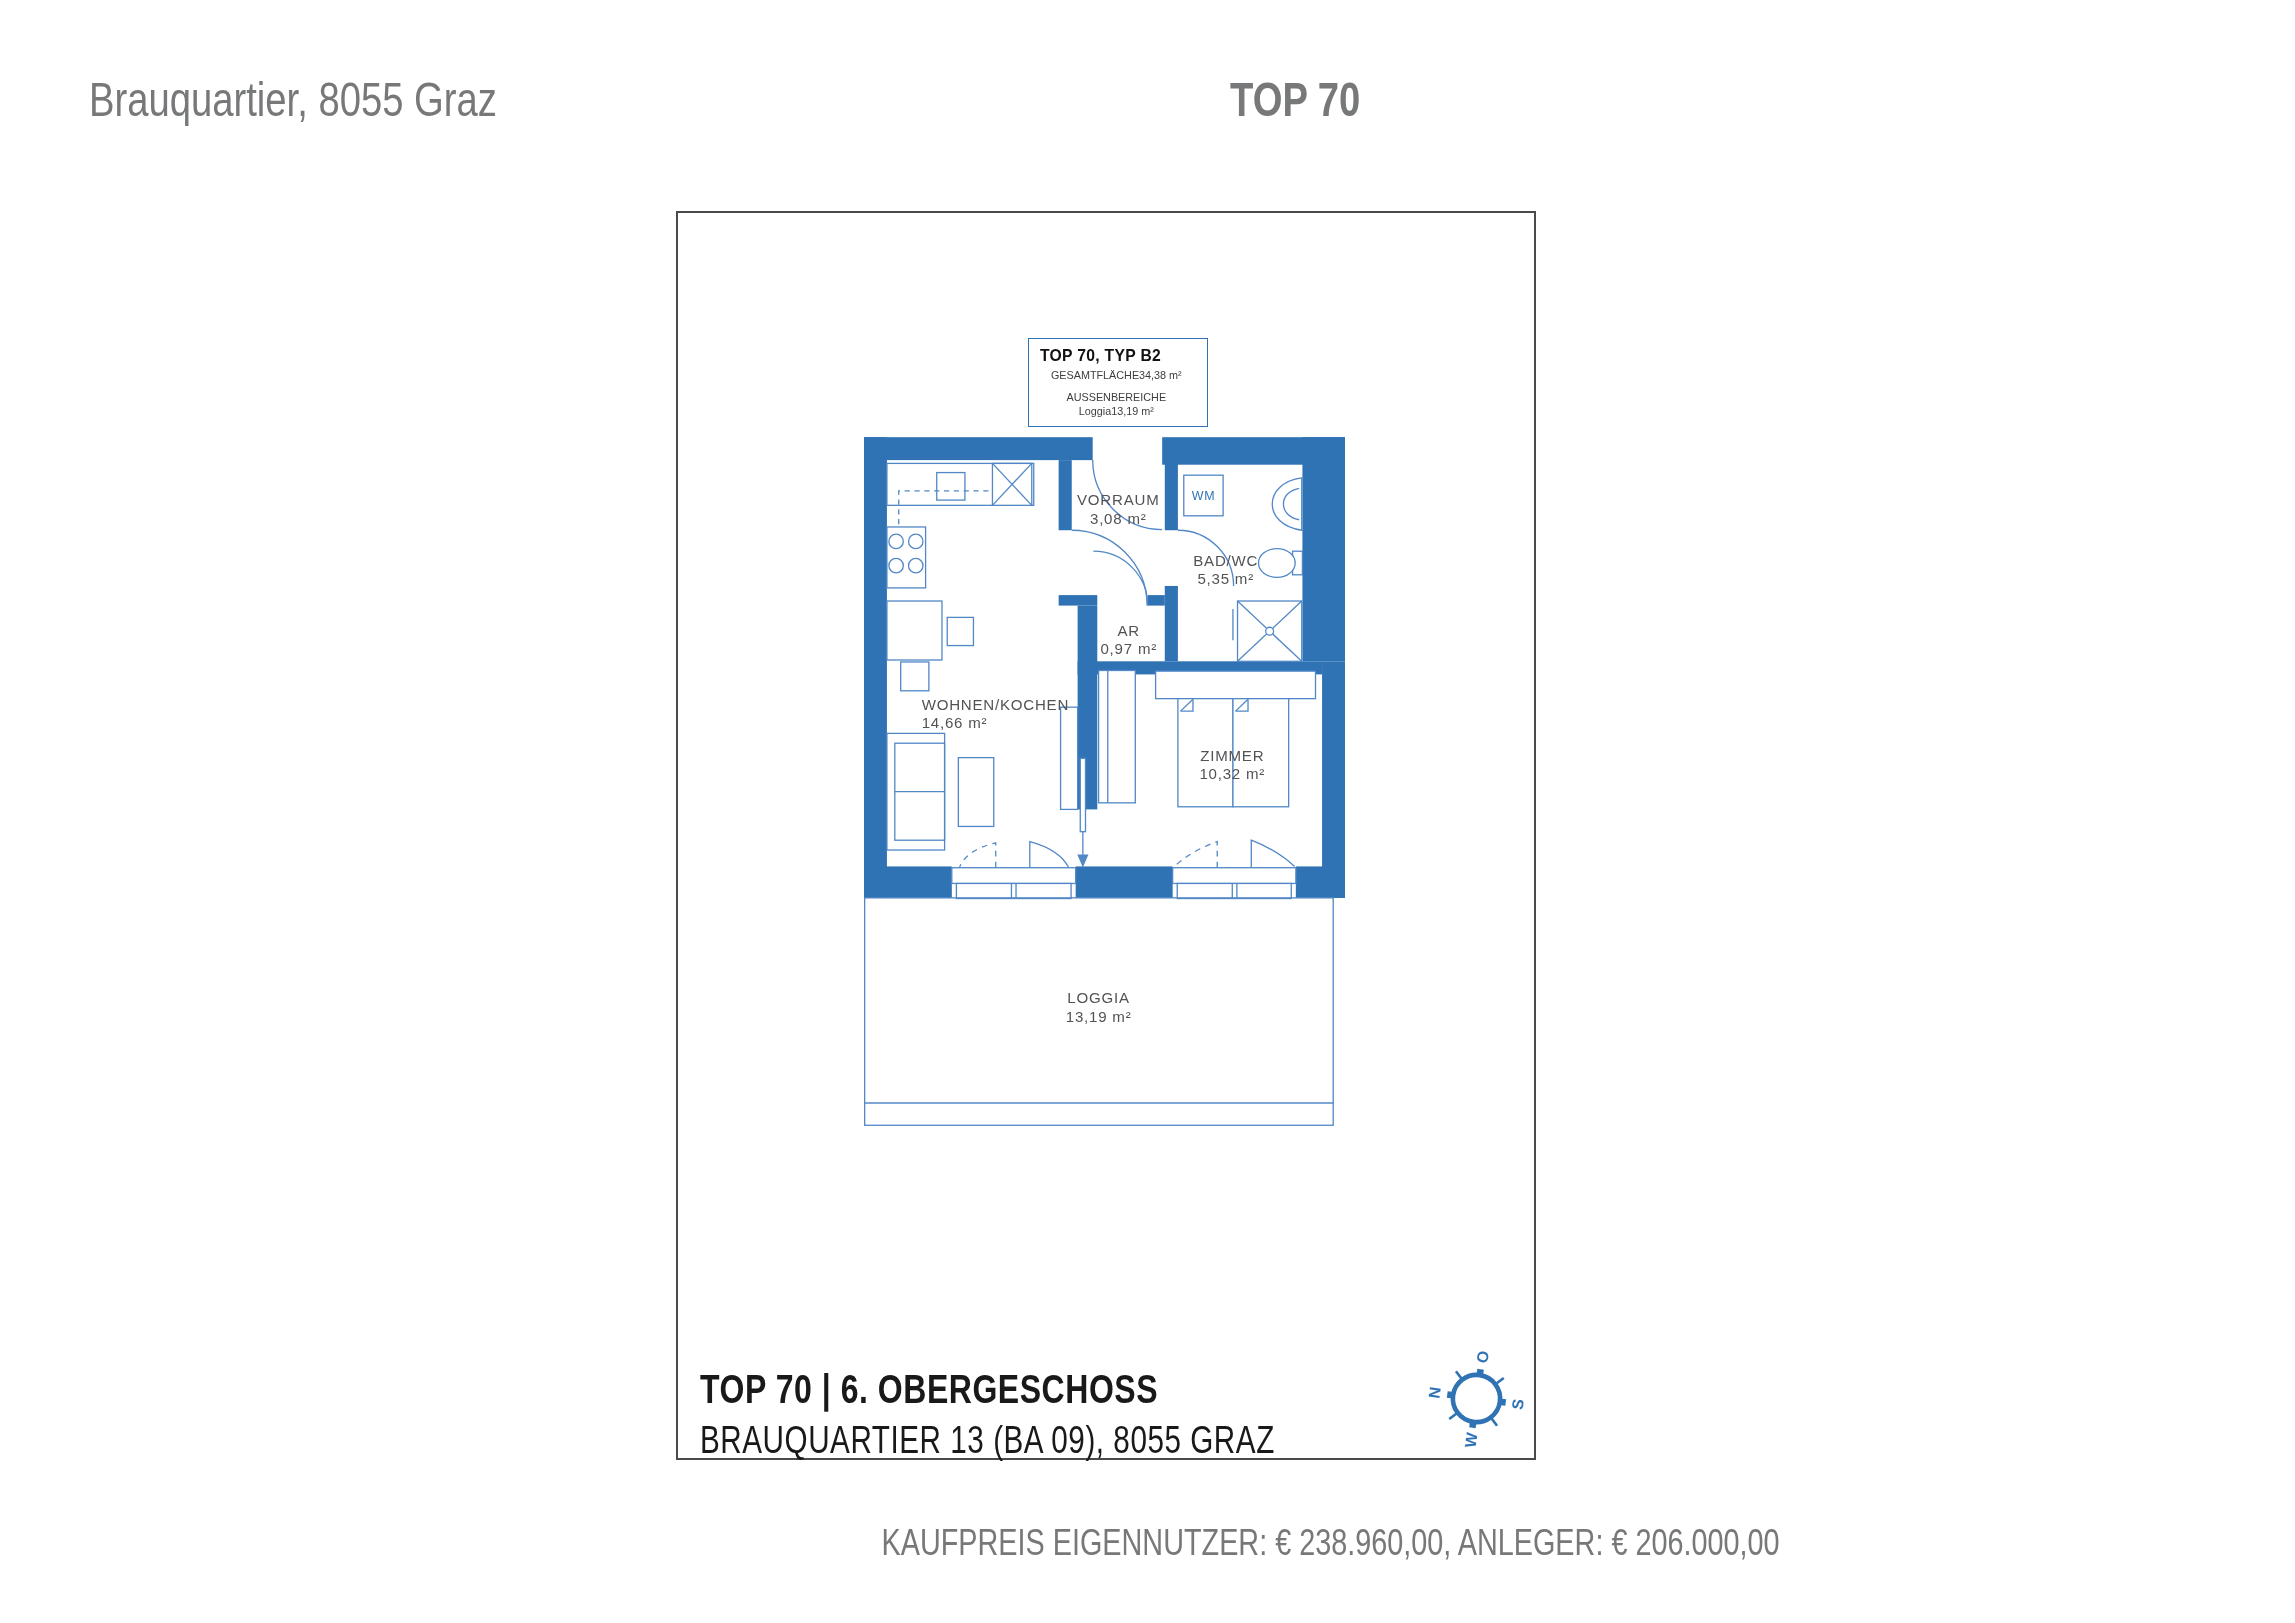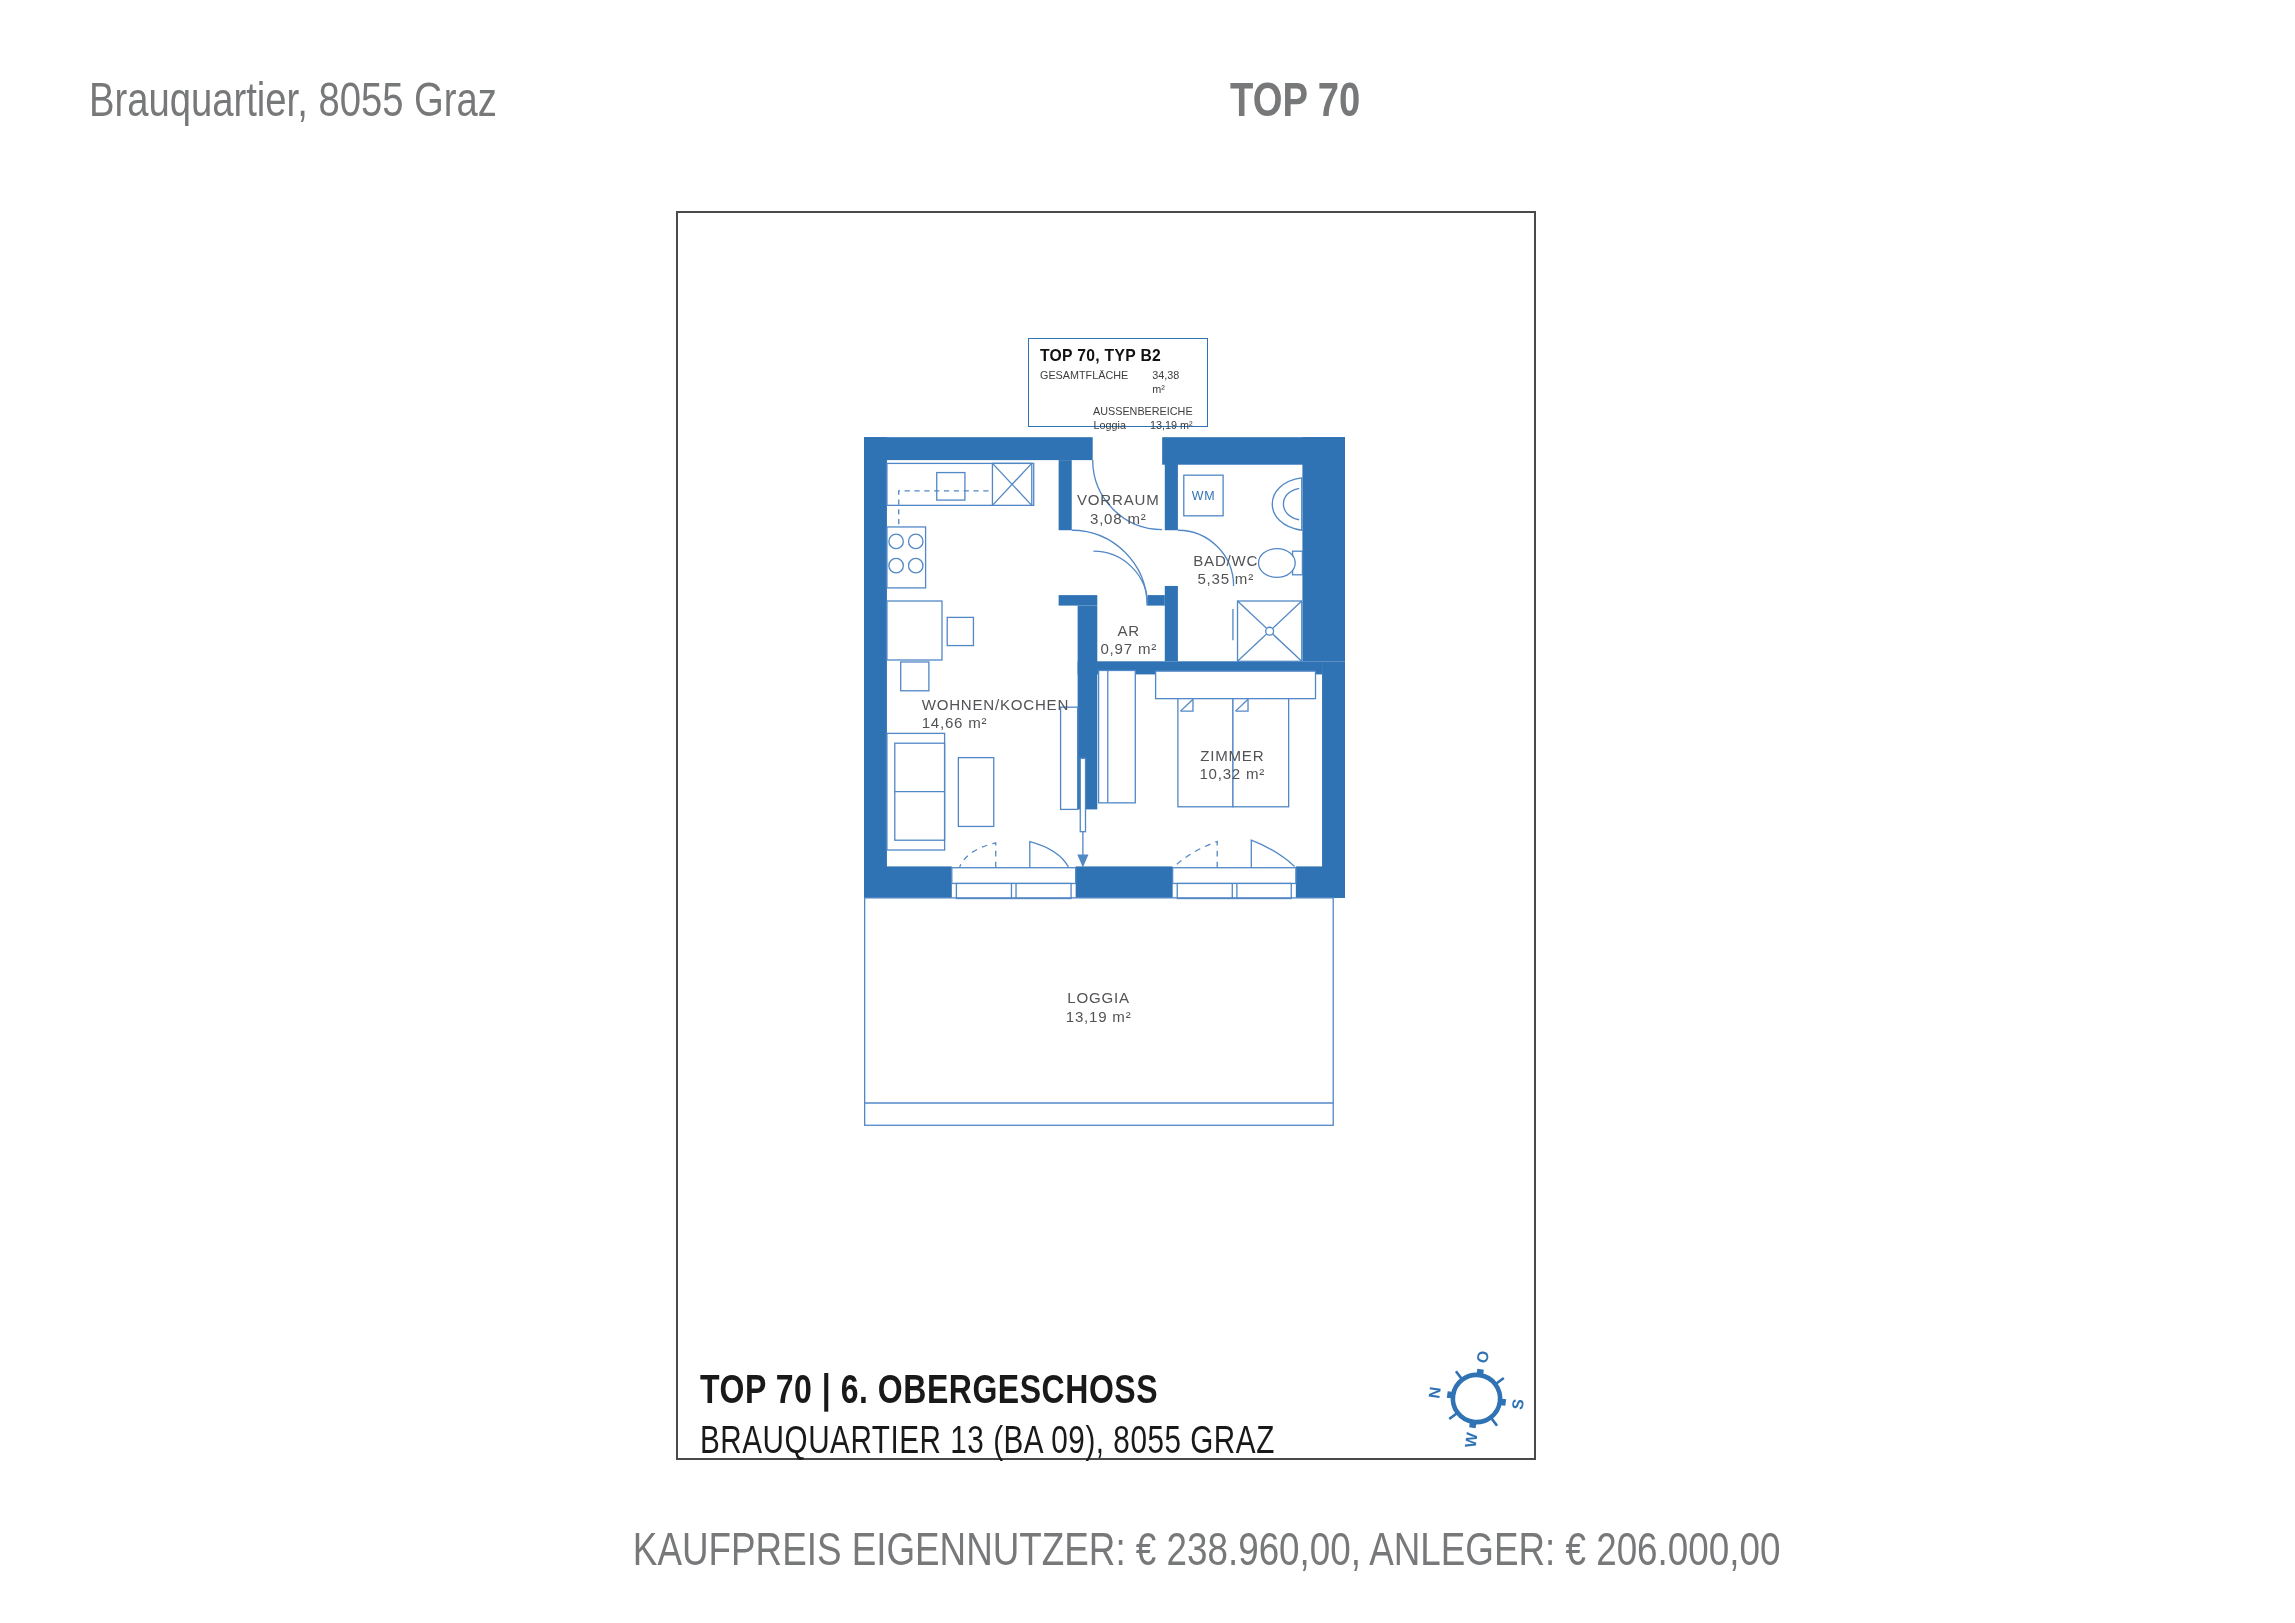--- a/index.html
+++ b/index.html
@@ -13,34 +13,34 @@
   #header-unit{position:absolute;left:1230px;top:71px;font-size:49px;font-weight:bold;}
 
   #ehl-logo{position:absolute;left:2076px;top:83px;width:136px;height:134px;}
 
   #plan-card{position:absolute;left:676px;top:211px;width:860px;height:1249px;
              background:#ffffff;border:2px solid #4a4a4c;box-sizing:border-box;}
 
   #info-box{position:absolute;left:350px;top:125px;width:180px;height:89px;
             border:1.3px solid #2F73B5;box-sizing:border-box;padding:7.9px 14.4px 0 11px;}
   #info-box .ib-title{font-size:15.7px;font-weight:bold;color:#111;letter-spacing:0.3px;margin-bottom:4.6px;}
-  #info-box .ib-row{display:flex;justify-content:flex-end;font-size:10.8px;color:#3c3d3f;line-height:13.8px;gap:24px;}
+  #info-box .ib-row{display:flex;justify-content:center;font-size:10.8px;color:#3c3d3f;line-height:13.8px;}
   #info-box .ib-gap{height:7.9px;}
 
   #plan-svg{position:absolute;left:186px;top:224px;}
 
   #plan-footer{position:absolute;left:22px;top:1153px;color:#191919;}
   #plan-footer .pf1{font-size:41px;font-weight:bold;letter-spacing:0.7px;}
   #plan-footer .pf2{font-size:38px;margin-top:5.9px;letter-spacing:0.7px;}
 
   #compass{position:absolute;left:746px;top:1133px;width:105px;height:105px;}
 
   #footer-left{position:absolute;left:89px;top:1522px;font-size:46px;}
   #footer-left .gap{display:inline-block;width:79px;}
-  #footer-right{position:absolute;right:60px;top:1522px;font-size:46px;text-align:center;}
+  #footer-right{position:absolute;right:60px;top:1522px;font-size:36px;text-align:center;}
 
   svg text{font-family:"Liberation Sans",sans-serif;}
   .room-name,.room-area{font-size:23px;fill:#525356;letter-spacing:1.2px;}
 </style>
 </head>
 <body>
 
 <div id="page">
 
   <div id="header-location" class="gray-text">

